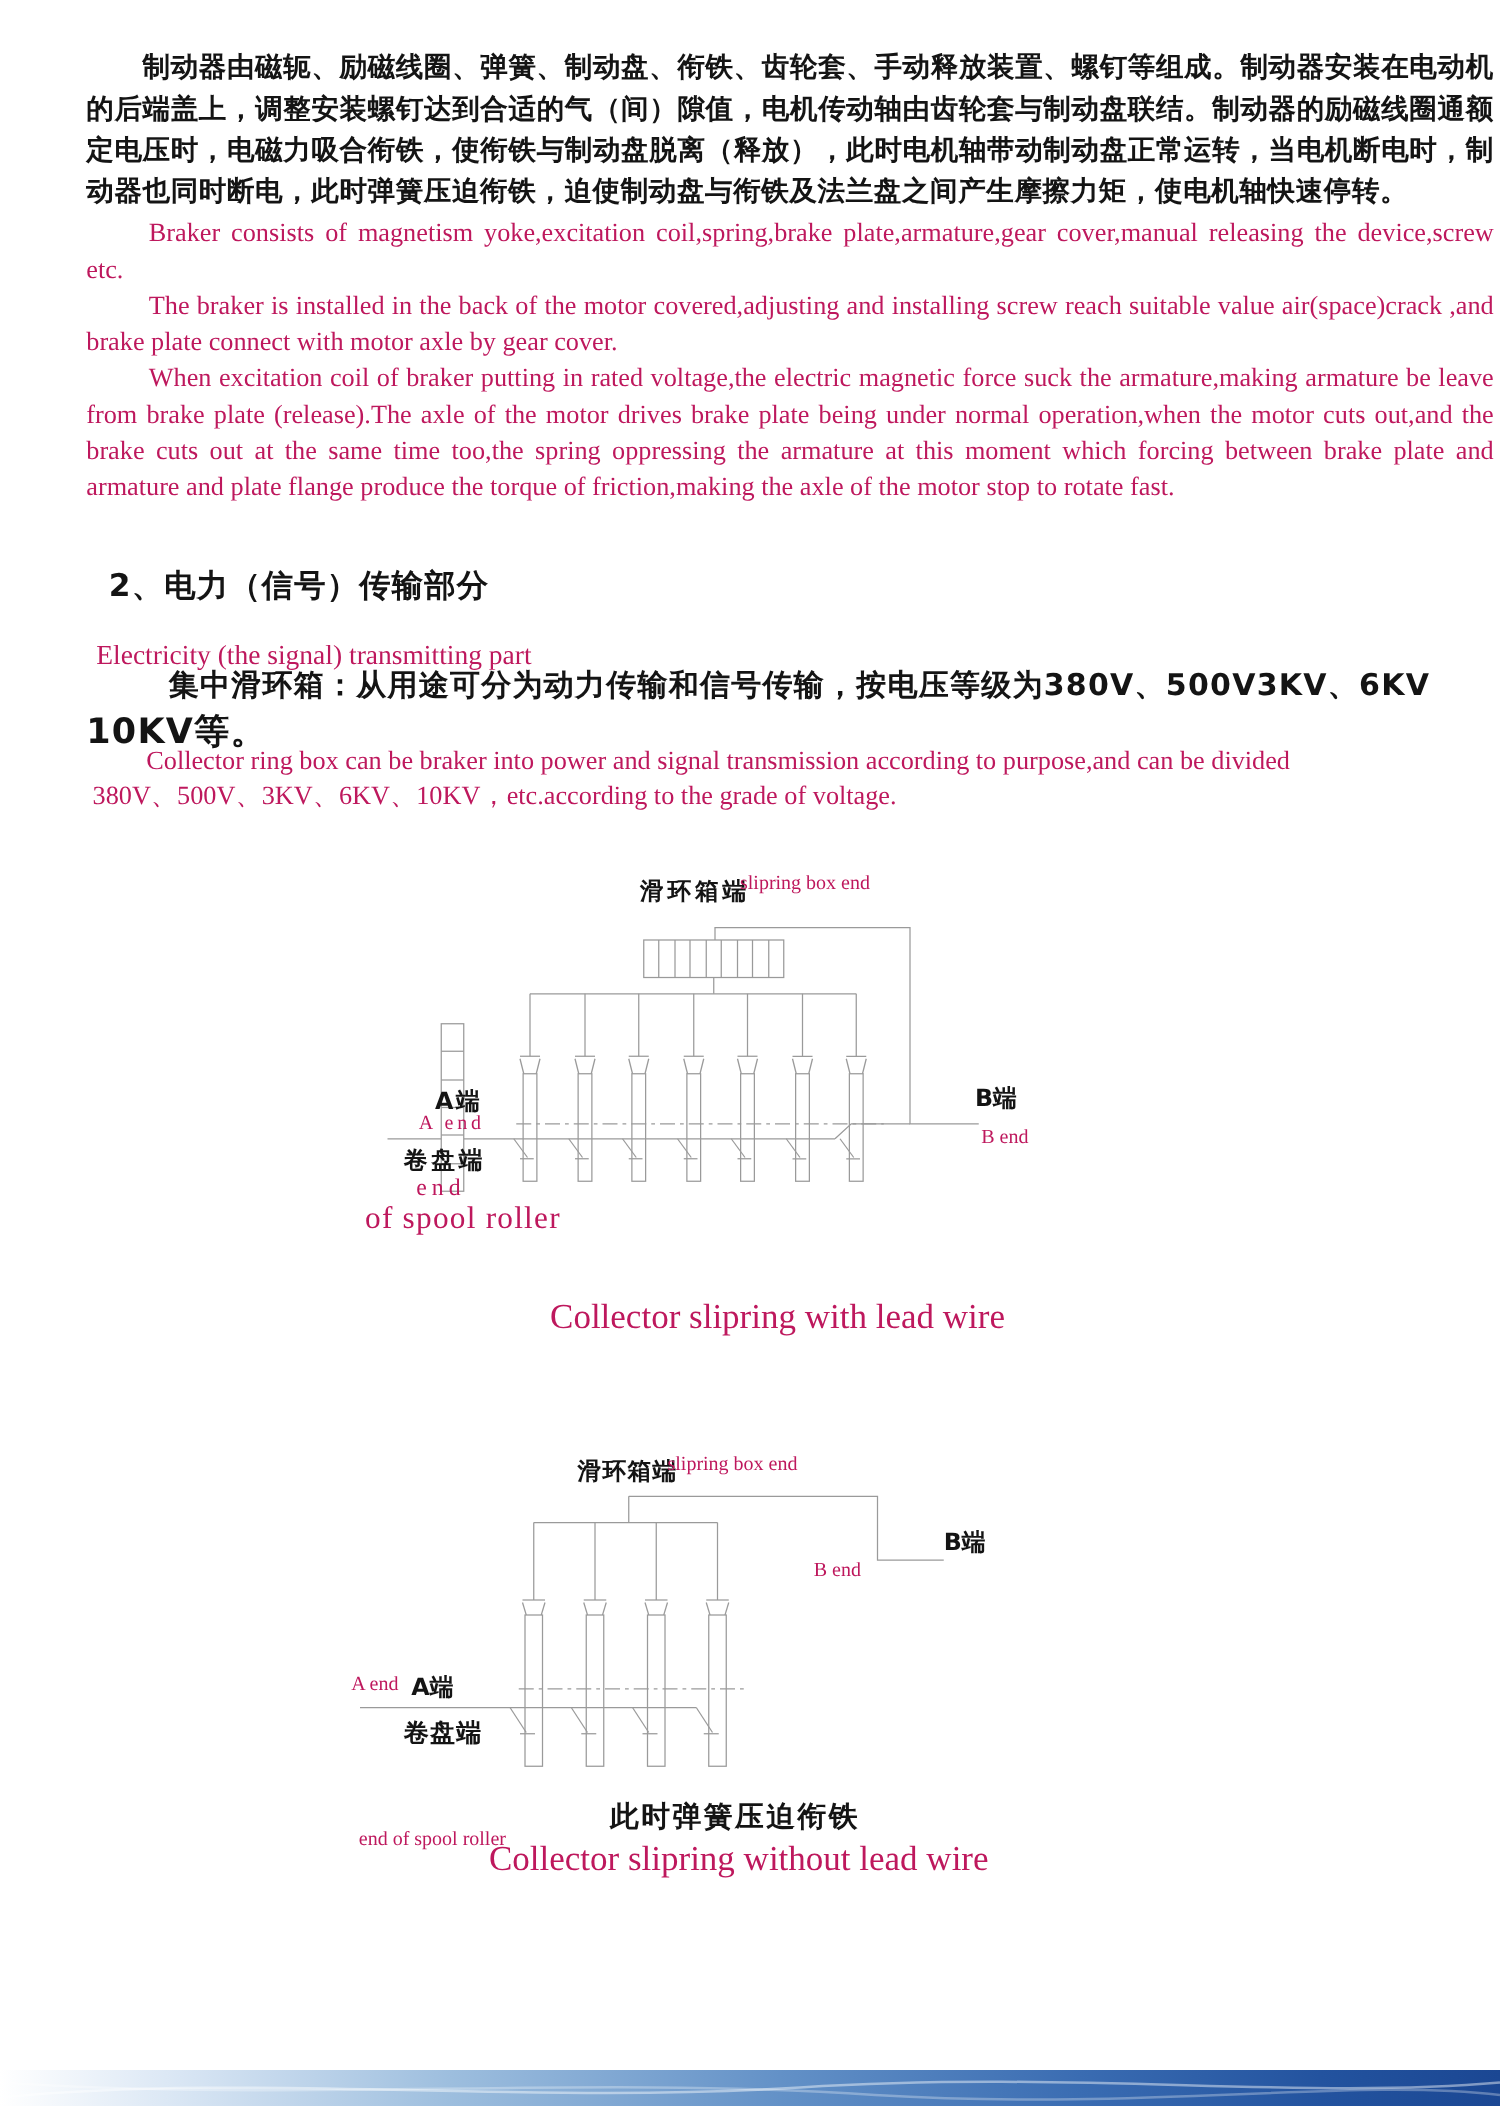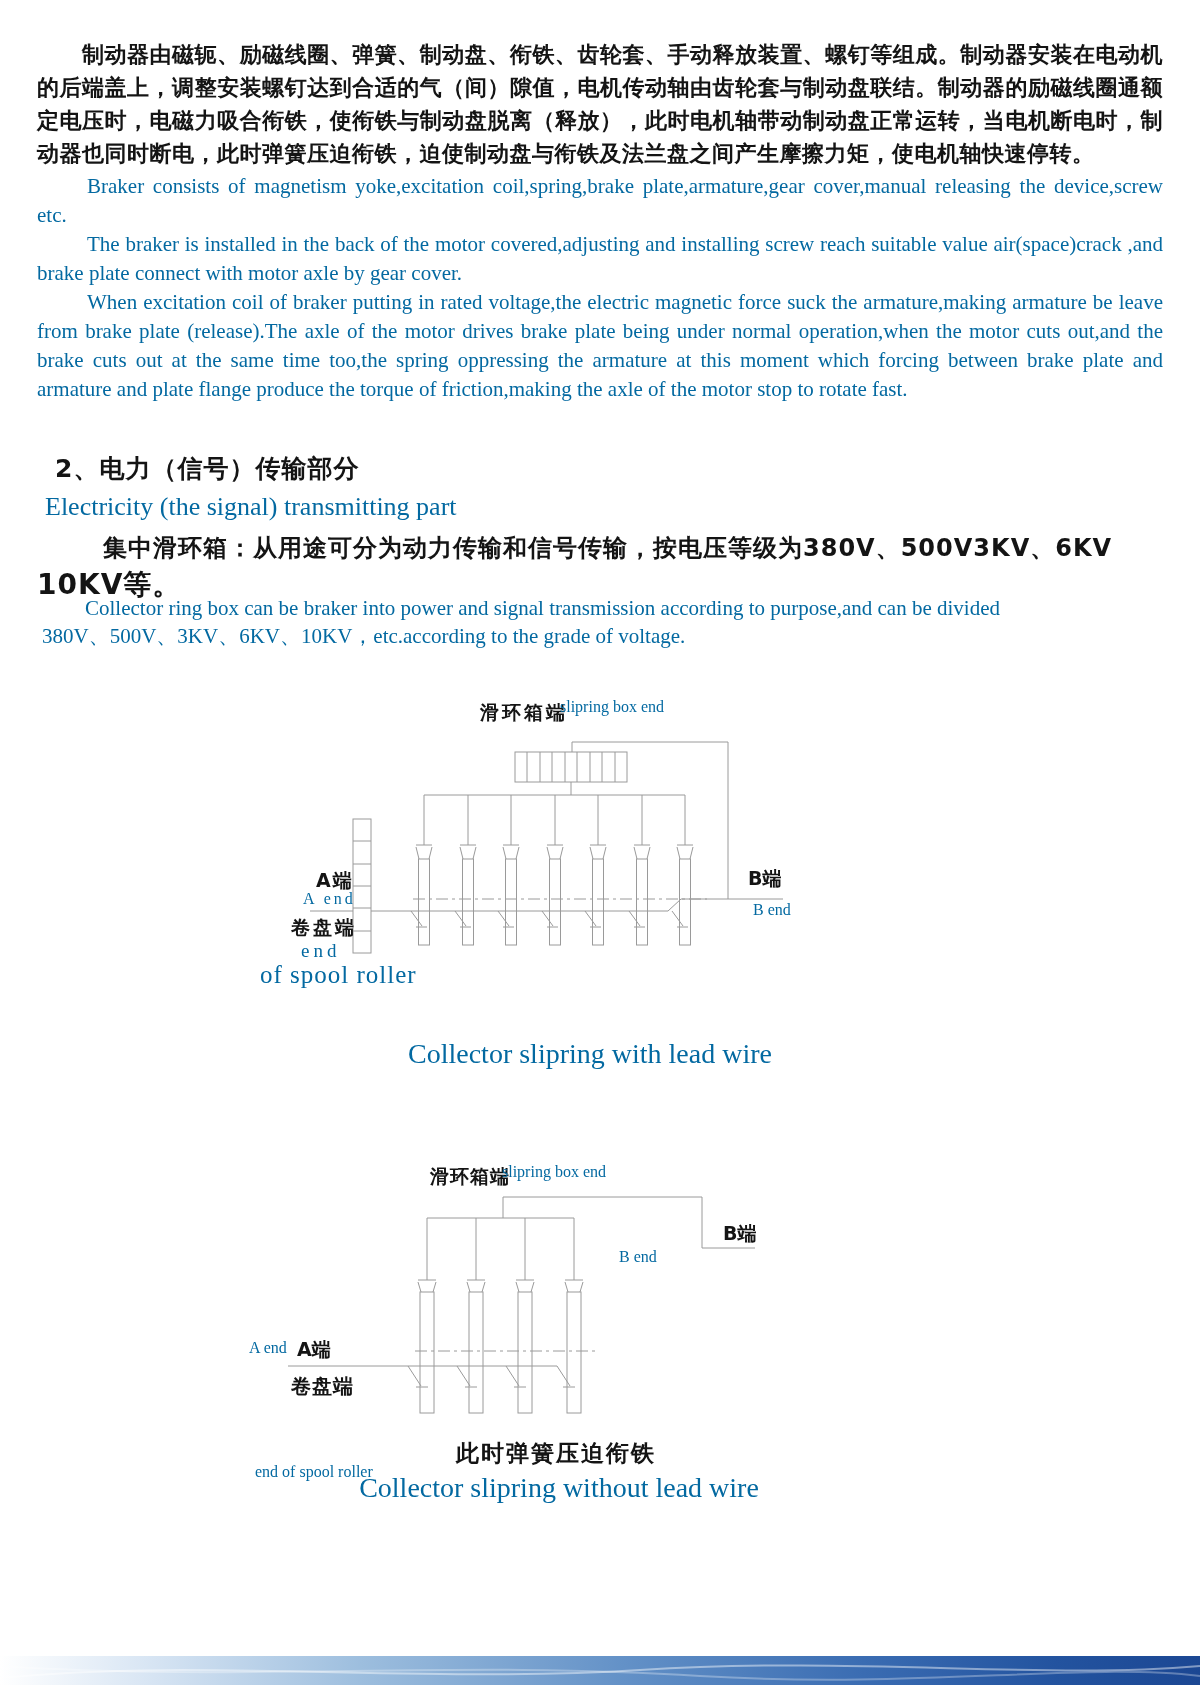--- a/index.html
+++ b/index.html
@@ -1,41 +1,41 @@
 <!DOCTYPE html>
 <html><head>
 <meta charset="utf-8">
 <style>
   html,body { margin:0; padding:0; background:#ffffff; }
   .page {
     position:relative; width:1200px; height:1685px;
     background:#ffffff; overflow:hidden;
     font-family:"DejaVu Sans", sans-serif;
   }
-  .abs { position:absolute; }
+  .abs { position:absolute;margin-left:32px; }
   .zh {
     font-family:"DejaVu Sans", sans-serif;
     color:#141414; font-weight:600;
   }
   .en {
     font-family:"Liberation Serif", serif;
-    color:#0369a1; font-weight:400;
+    color:#be185d; font-weight:400;
   }
   .body-zh {
     left:37px; top:38px; width:1126px;
     font-size:22px; line-height:33px; letter-spacing:0.5px;
     text-align:justify; text-indent:45px;
   }
   .para-en {
     left:37px; width:1126px;
     font-size:21px; line-height:29px;
     text-align:justify; text-indent:50px;
   }
   .heading-zh { left:55px; top:452px; font-size:25px; letter-spacing:1px; }
-  .heading-en { left:45px; top:492px; font-size:26px;font-family:Liberation Serif, serif; }
+  .heading-en { left:45px; top:511px; font-size:22px;font-family:Liberation Serif, serif; }
   .p5l1 { left:37px; top:532px; width:1126px; font-size:24px; letter-spacing:1px; text-indent:66px; }
   .p5l2 { left:37px; top:566px; font-size:28px; letter-spacing:1px; }
   .p6l1 { left:37px; top:596px; width:1126px; font-size:21px; text-indent:48px; }
   .p6l2 { left:42px; top:622px; font-size:21px; }
   .dlabel-zh { font-size:19px; }
   .dlabel-en { font-size:16px; }
   .caption-zh { text-align:center; font-size:23px; font-weight:700; letter-spacing:2px; }
   .caption-en { text-align:center; font-size:28px; }
   svg.diagram { position:absolute; }
   .footer-bar {

